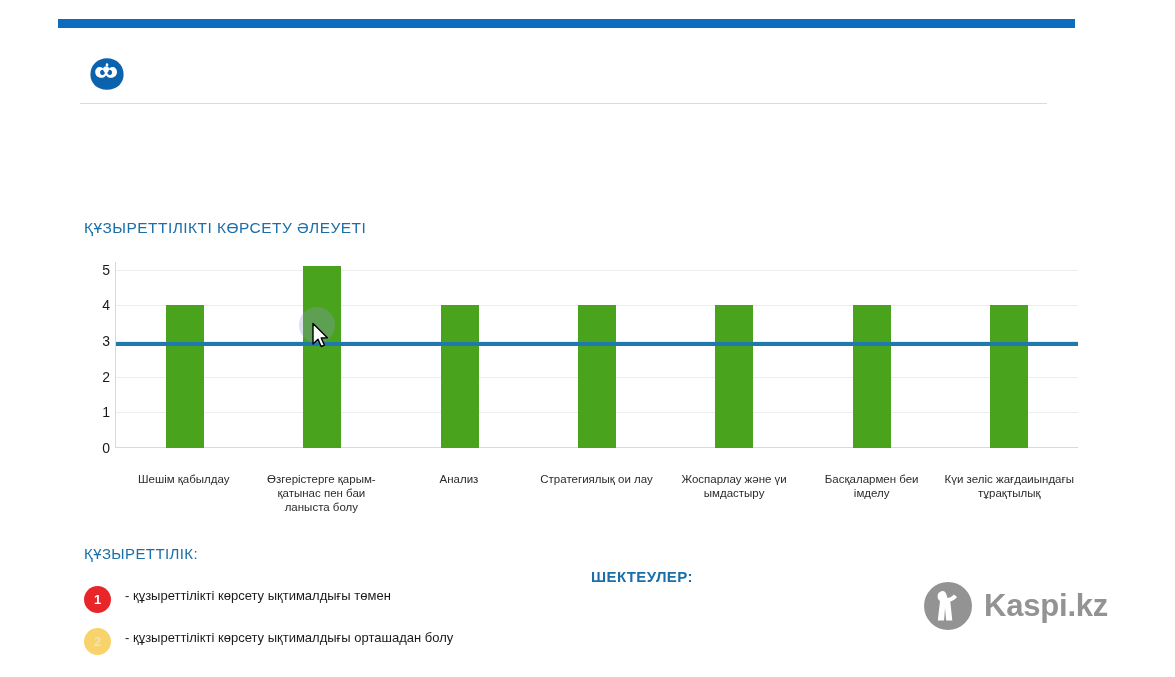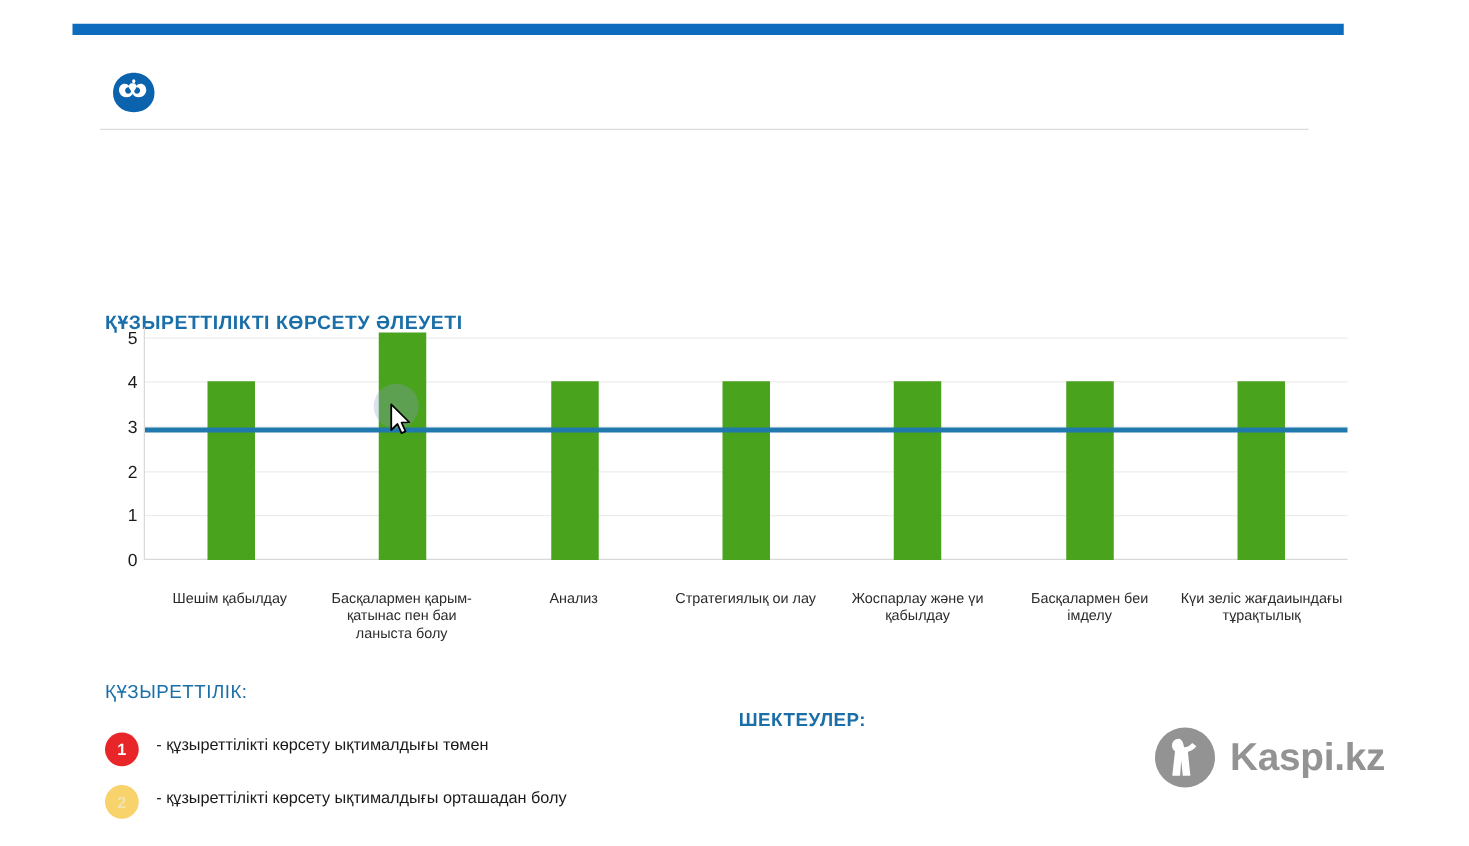--- a/index.html
+++ b/index.html
@@ -55,25 +55,24 @@
     height: 1px;
     background: #dcdcdc;
   }
 
   
   #chart-title {
     position: absolute;
     left: 84px;
     top: 219px;
     font-size: 15.5px;
-    font-weight: bold;
+    font-weight: normal;
     letter-spacing: 0.45px;
     color: #1b6fa8;
     white-space: nowrap;
-    margin-top: 31px;
   }
 
   
   #chart {
     position: absolute;
     left: 78px;
     top: 262px;
     width: 1000px;
     height: 196px;
   }
@@ -317,24 +316,24 @@
           <div class="bar-slot">
             <div class="bar" style="height: 143.22px; background: rgb(74, 163, 29);"></div>
           </div>
         </div>
       <div id="reference-line" style="background: rgb(31, 121, 173); bottom: 102.3px;"></div>
     </div>
   </div>
 
   <div id="cat-labels">
       <div class="cat-label">Шешім қабылдау</div>
-      <div class="cat-label">Басқалармен қарым-қатынас пен баи ланыста болу</div>
+      <div class="cat-label">Өзгерістерге қарым-қатынас пен баи ланыста болу</div>
       <div class="cat-label">Анализ</div>
       <div class="cat-label">Стратегиялық ои лау</div>
-      <div class="cat-label">Жоспарлау және үи қабылдау</div>
+      <div class="cat-label">Жоспарлау және үи ымдастыру</div>
       <div class="cat-label">Басқалармен беи імделу</div>
       <div class="cat-label">Күи зеліс жағдаиындағы тұрақтылық</div>
     </div>
 
   <div id="legend-comp-title" style="color: rgb(27, 111, 168);">ҚҰЗЫРЕТТІЛІК:</div>
   <div id="legend-limit-title" style="color: rgb(27, 111, 168);">ШЕКТЕУЛЕР:</div>
 
   <div id="legend-items">
       <div class="legend-row">
         <div class="legend-badge" style="background: rgb(232, 38, 42);">1</div>

